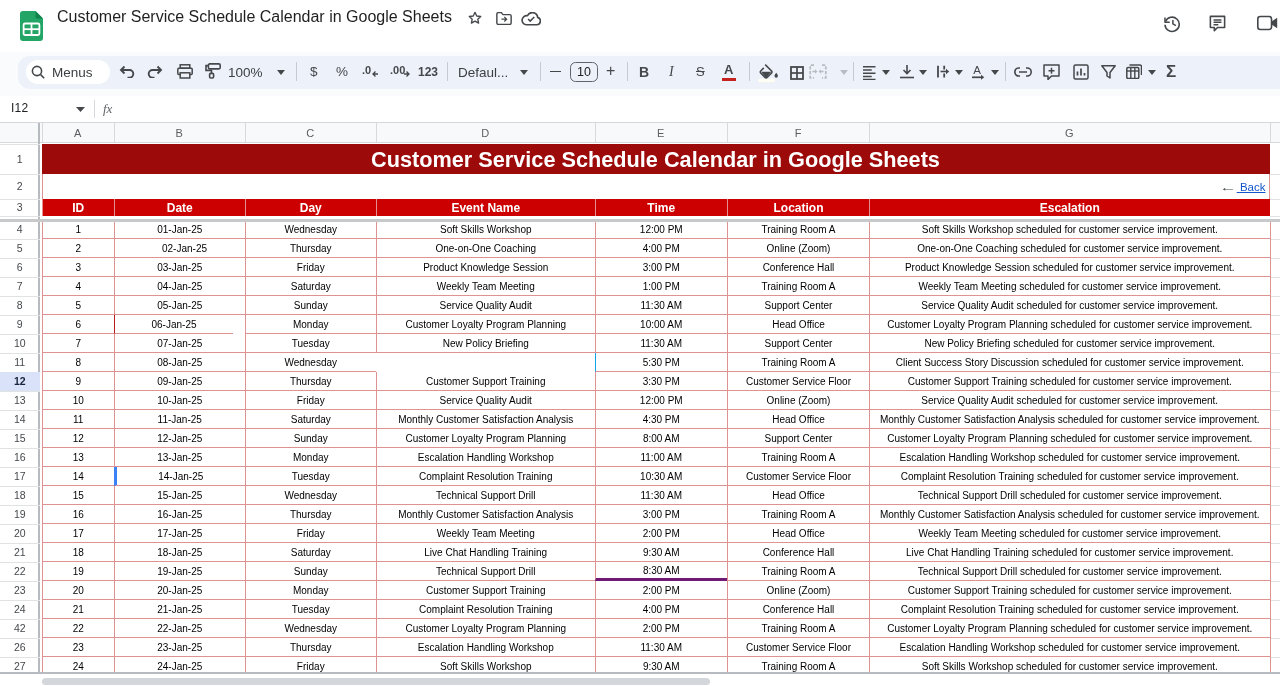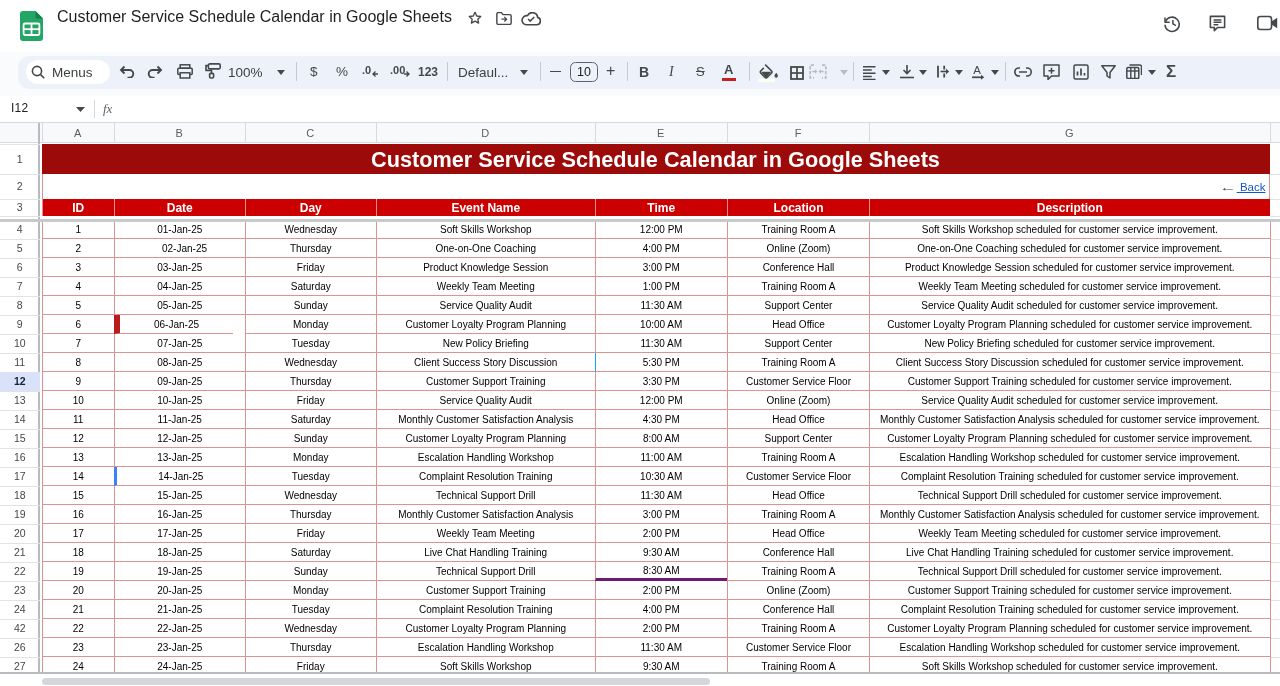--- a/index.html
+++ b/index.html
@@ -215,21 +215,21 @@
     <div class="abs" style="left:41.5px;top:51.2px;width:1228.0px;height:24.7px;border-left:1px solid #de9292;border-right:1px solid #de9292;display:flex;align-items:center;justify-content:flex-end;padding-right:3px;font-size:11.5px">
       <span style="color:#1155cc;text-decoration:underline"><span style="color:#3c4043;display:inline-block;transform:scaleX(1.5);transform-origin:right">←</span>&nbsp;<span>Back</span></span>
     </div>
     <div class="abs" style="left:41.5px;top:75.9px;width:1228.0px;height:17.5px;background:#cc0000"></div>
     <div class="hcell" style="left:41.5px;top:75.9px;width:72.5px;height:17.5px;border-left:1px solid #e58f8f">ID</div>
     <div class="hcell" style="left:114.0px;top:75.9px;width:130.5px;height:17.5px;border-left:1px solid #e58f8f">Date</div>
     <div class="hcell" style="left:244.5px;top:75.9px;width:131.5px;height:17.5px;border-left:1px solid #e58f8f">Day</div>
     <div class="hcell" style="left:376.0px;top:75.9px;width:218.5px;height:17.5px;border-left:1px solid #e58f8f">Event Name</div>
     <div class="hcell" style="left:594.5px;top:75.9px;width:132.5px;height:17.5px;border-left:1px solid #e58f8f">Time</div>
     <div class="hcell" style="left:727.0px;top:75.9px;width:142.0px;height:17.5px;border-left:1px solid #e58f8f">Location</div>
-    <div class="hcell" style="left:869.0px;top:75.9px;width:400.5px;height:17.5px;border-left:1px solid #e58f8f">Description</div>
+    <div class="hcell" style="left:869.0px;top:75.9px;width:400.5px;height:17.5px;border-left:1px solid #e58f8f">Escalation</div>
     <div class="num" style="top:20.6px;height:30.6px;line-height:30.6px">1</div>
     <div class="num" style="top:51.2px;height:24.7px;line-height:24.7px">2</div>
     <div class="num" style="top:75.9px;height:17.5px;line-height:17.5px">3</div>
     <div class="abs" style="left:1269.5px;top:51.2px;width:10.5px;height:1px;background:#e1e3e3"></div>
     <div class="abs" style="left:1269.5px;top:75.9px;width:10.5px;height:1px;background:#e1e3e3"></div>
     <div class="abs" style="left:1269.5px;top:93.4px;width:10.5px;height:1px;background:#e1e3e3"></div>
     <div class="abs" style="left:0;top:20.6px;width:39.5px;height:1px;background:#e1e3e3"></div>
     <div class="abs" style="left:0;top:51.2px;width:39.5px;height:1px;background:#e1e3e3"></div>
     <div class="abs" style="left:0;top:75.9px;width:39.5px;height:1px;background:#e1e3e3"></div>
     <div class="abs" style="left:0;top:93.4px;width:39.5px;height:1px;background:#e1e3e3"></div>
@@ -284,21 +284,21 @@
     <div class="cell" style="left:244.5px;top:173.2px;width:131.5px;height:19.0px;border-left:1px solid #de9292;border-bottom:1px solid #de9292">Sunday</div>
     <div class="cell" style="left:376.0px;top:173.2px;width:218.5px;height:19.0px;border-left:1px solid #de9292;border-bottom:1px solid #de9292">Service Quality Audit</div>
     <div class="cell" style="left:594.5px;top:173.2px;width:132.5px;height:19.0px;border-left:1px solid #de9292;border-bottom:1px solid #de9292">11:30 AM</div>
     <div class="cell" style="left:727.0px;top:173.2px;width:142.0px;height:19.0px;border-left:1px solid #de9292;border-bottom:1px solid #de9292">Support Center</div>
     <div class="cell" style="left:869.0px;top:173.2px;width:400.5px;height:19.0px;border-left:1px solid #de9292;border-bottom:1px solid #de9292">Service Quality Audit scheduled for customer service improvement.</div>
     <div class="abs" style="left:1269.5px;top:173.2px;width:1px;height:19.0px;background:#de9292"></div>
     <div class="abs" style="left:1270.5px;top:192.2px;width:9.5px;height:1px;background:#e1e3e3"></div>
     <div class="num" style="top:192.2px;height:19.0px;line-height:19.0px;">9</div>
     <div class="abs" style="left:0;top:211.2px;width:39.5px;height:1px;background:#e1e3e3"></div>
     <div class="cell" style="left:41.5px;top:192.2px;width:72.5px;height:19.0px;border-left:1px solid #de9292;border-bottom:1px solid #de9292">6</div>
-    <div class="cell" style="left:114.0px;top:192.2px;width:119px;height:19.0px;border-left:6px solid #b91c1c;border-bottom:1px solid #de9292">06-Jan-25</div>
+    <div class="cell" style="left:114.0px;top:192.2px;width:119px;height:19.0px;border-left:1px solid #b91c1c;border-bottom:1px solid #de9292">06-Jan-25</div>
     <div class="cell" style="left:244.5px;top:192.2px;width:131.5px;height:19.0px;border-left:1px solid #de9292;border-bottom:1px solid #de9292">Monday</div>
     <div class="cell" style="left:376.0px;top:192.2px;width:218.5px;height:19.0px;border-left:1px solid #de9292;border-bottom:1px solid #de9292">Customer Loyalty Program Planning</div>
     <div class="cell" style="left:594.5px;top:192.2px;width:132.5px;height:19.0px;border-left:1px solid #de9292;border-bottom:1px solid #de9292">10:00 AM</div>
     <div class="cell" style="left:727.0px;top:192.2px;width:142.0px;height:19.0px;border-left:1px solid #de9292;border-bottom:1px solid #de9292">Head Office</div>
     <div class="cell" style="left:869.0px;top:192.2px;width:400.5px;height:19.0px;border-left:1px solid #de9292;border-bottom:1px solid #de9292">Customer Loyalty Program Planning scheduled for customer service improvement.</div>
     <div class="abs" style="left:1269.5px;top:192.2px;width:1px;height:19.0px;background:#de9292"></div>
     <div class="abs" style="left:1270.5px;top:211.2px;width:9.5px;height:1px;background:#e1e3e3"></div>
     <div class="num" style="top:211.2px;height:19.0px;line-height:19.0px;">10</div>
     <div class="abs" style="left:0;top:230.2px;width:39.5px;height:1px;background:#e1e3e3"></div>
     <div class="cell" style="left:41.5px;top:211.2px;width:72.5px;height:19.0px;border-left:1px solid #de9292;border-bottom:1px solid #de9292">7</div>
@@ -308,21 +308,20 @@
     <div class="cell" style="left:594.5px;top:211.2px;width:132.5px;height:19.0px;border-left:1px solid #de9292;border-bottom:1px solid #de9292">11:30 AM</div>
     <div class="cell" style="left:727.0px;top:211.2px;width:142.0px;height:19.0px;border-left:1px solid #de9292;border-bottom:1px solid #de9292">Support Center</div>
     <div class="cell" style="left:869.0px;top:211.2px;width:400.5px;height:19.0px;border-left:1px solid #de9292;border-bottom:1px solid #de9292">New Policy Briefing scheduled for customer service improvement.</div>
     <div class="abs" style="left:1269.5px;top:211.2px;width:1px;height:19.0px;background:#de9292"></div>
     <div class="abs" style="left:1270.5px;top:230.2px;width:9.5px;height:1px;background:#e1e3e3"></div>
     <div class="num" style="top:230.2px;height:19.0px;line-height:19.0px;">11</div>
     <div class="abs" style="left:0;top:249.2px;width:39.5px;height:1px;background:#e1e3e3"></div>
     <div class="cell" style="left:41.5px;top:230.2px;width:72.5px;height:19.0px;border-left:1px solid #de9292;border-bottom:1px solid #de9292">8</div>
     <div class="cell" style="left:114.0px;top:230.2px;width:130.5px;height:19.0px;border-left:1px solid #de9292;border-bottom:1px solid #de9292">08-Jan-25</div>
     <div class="cell" style="left:244.5px;top:230.2px;width:131.5px;height:19.0px;border-left:1px solid #de9292;border-bottom:1px solid #de9292">Wednesday</div>
-    <div class="cell" style="left:376.0px;top:230.2px;width:218.5px;height:19.0px;border-left:1px solid #de9292;border-bottom:1px solid #de9292">Client Success Story Discussion</div>
     <div class="cell" style="left:594.5px;top:230.2px;width:132.5px;height:19.0px;border-left:1px solid #0ea5e9;border-bottom:1px solid #de9292">5:30 PM</div>
     <div class="cell" style="left:727.0px;top:230.2px;width:142.0px;height:19.0px;border-left:1px solid #de9292;border-bottom:1px solid #de9292">Training Room A</div>
     <div class="cell" style="left:869.0px;top:230.2px;width:400.5px;height:19.0px;border-left:1px solid #de9292;border-bottom:1px solid #de9292">Client Success Story Discussion scheduled for customer service improvement.</div>
     <div class="abs" style="left:1269.5px;top:230.2px;width:1px;height:19.0px;background:#de9292"></div>
     <div class="abs" style="left:1270.5px;top:249.2px;width:9.5px;height:1px;background:#e1e3e3"></div>
     <div class="num" style="top:249.2px;height:19.0px;line-height:19.0px;background:#d9e2f8;color:#152239;font-weight:bold;">12</div>
     <div class="abs" style="left:0;top:268.2px;width:39.5px;height:1px;background:#e1e3e3"></div>
     <div class="cell" style="left:41.5px;top:249.2px;width:72.5px;height:19.0px;border-left:1px solid #de9292;border-bottom:1px solid #de9292">9</div>
     <div class="cell" style="left:114.0px;top:249.2px;width:130.5px;height:19.0px;border-left:1px solid #de9292;border-bottom:1px solid #de9292">09-Jan-25</div>
     <div class="cell" style="left:244.5px;top:249.2px;width:131.5px;height:19.0px;border-left:1px solid #de9292;border-bottom:1px solid #de9292">Thursday</div>

